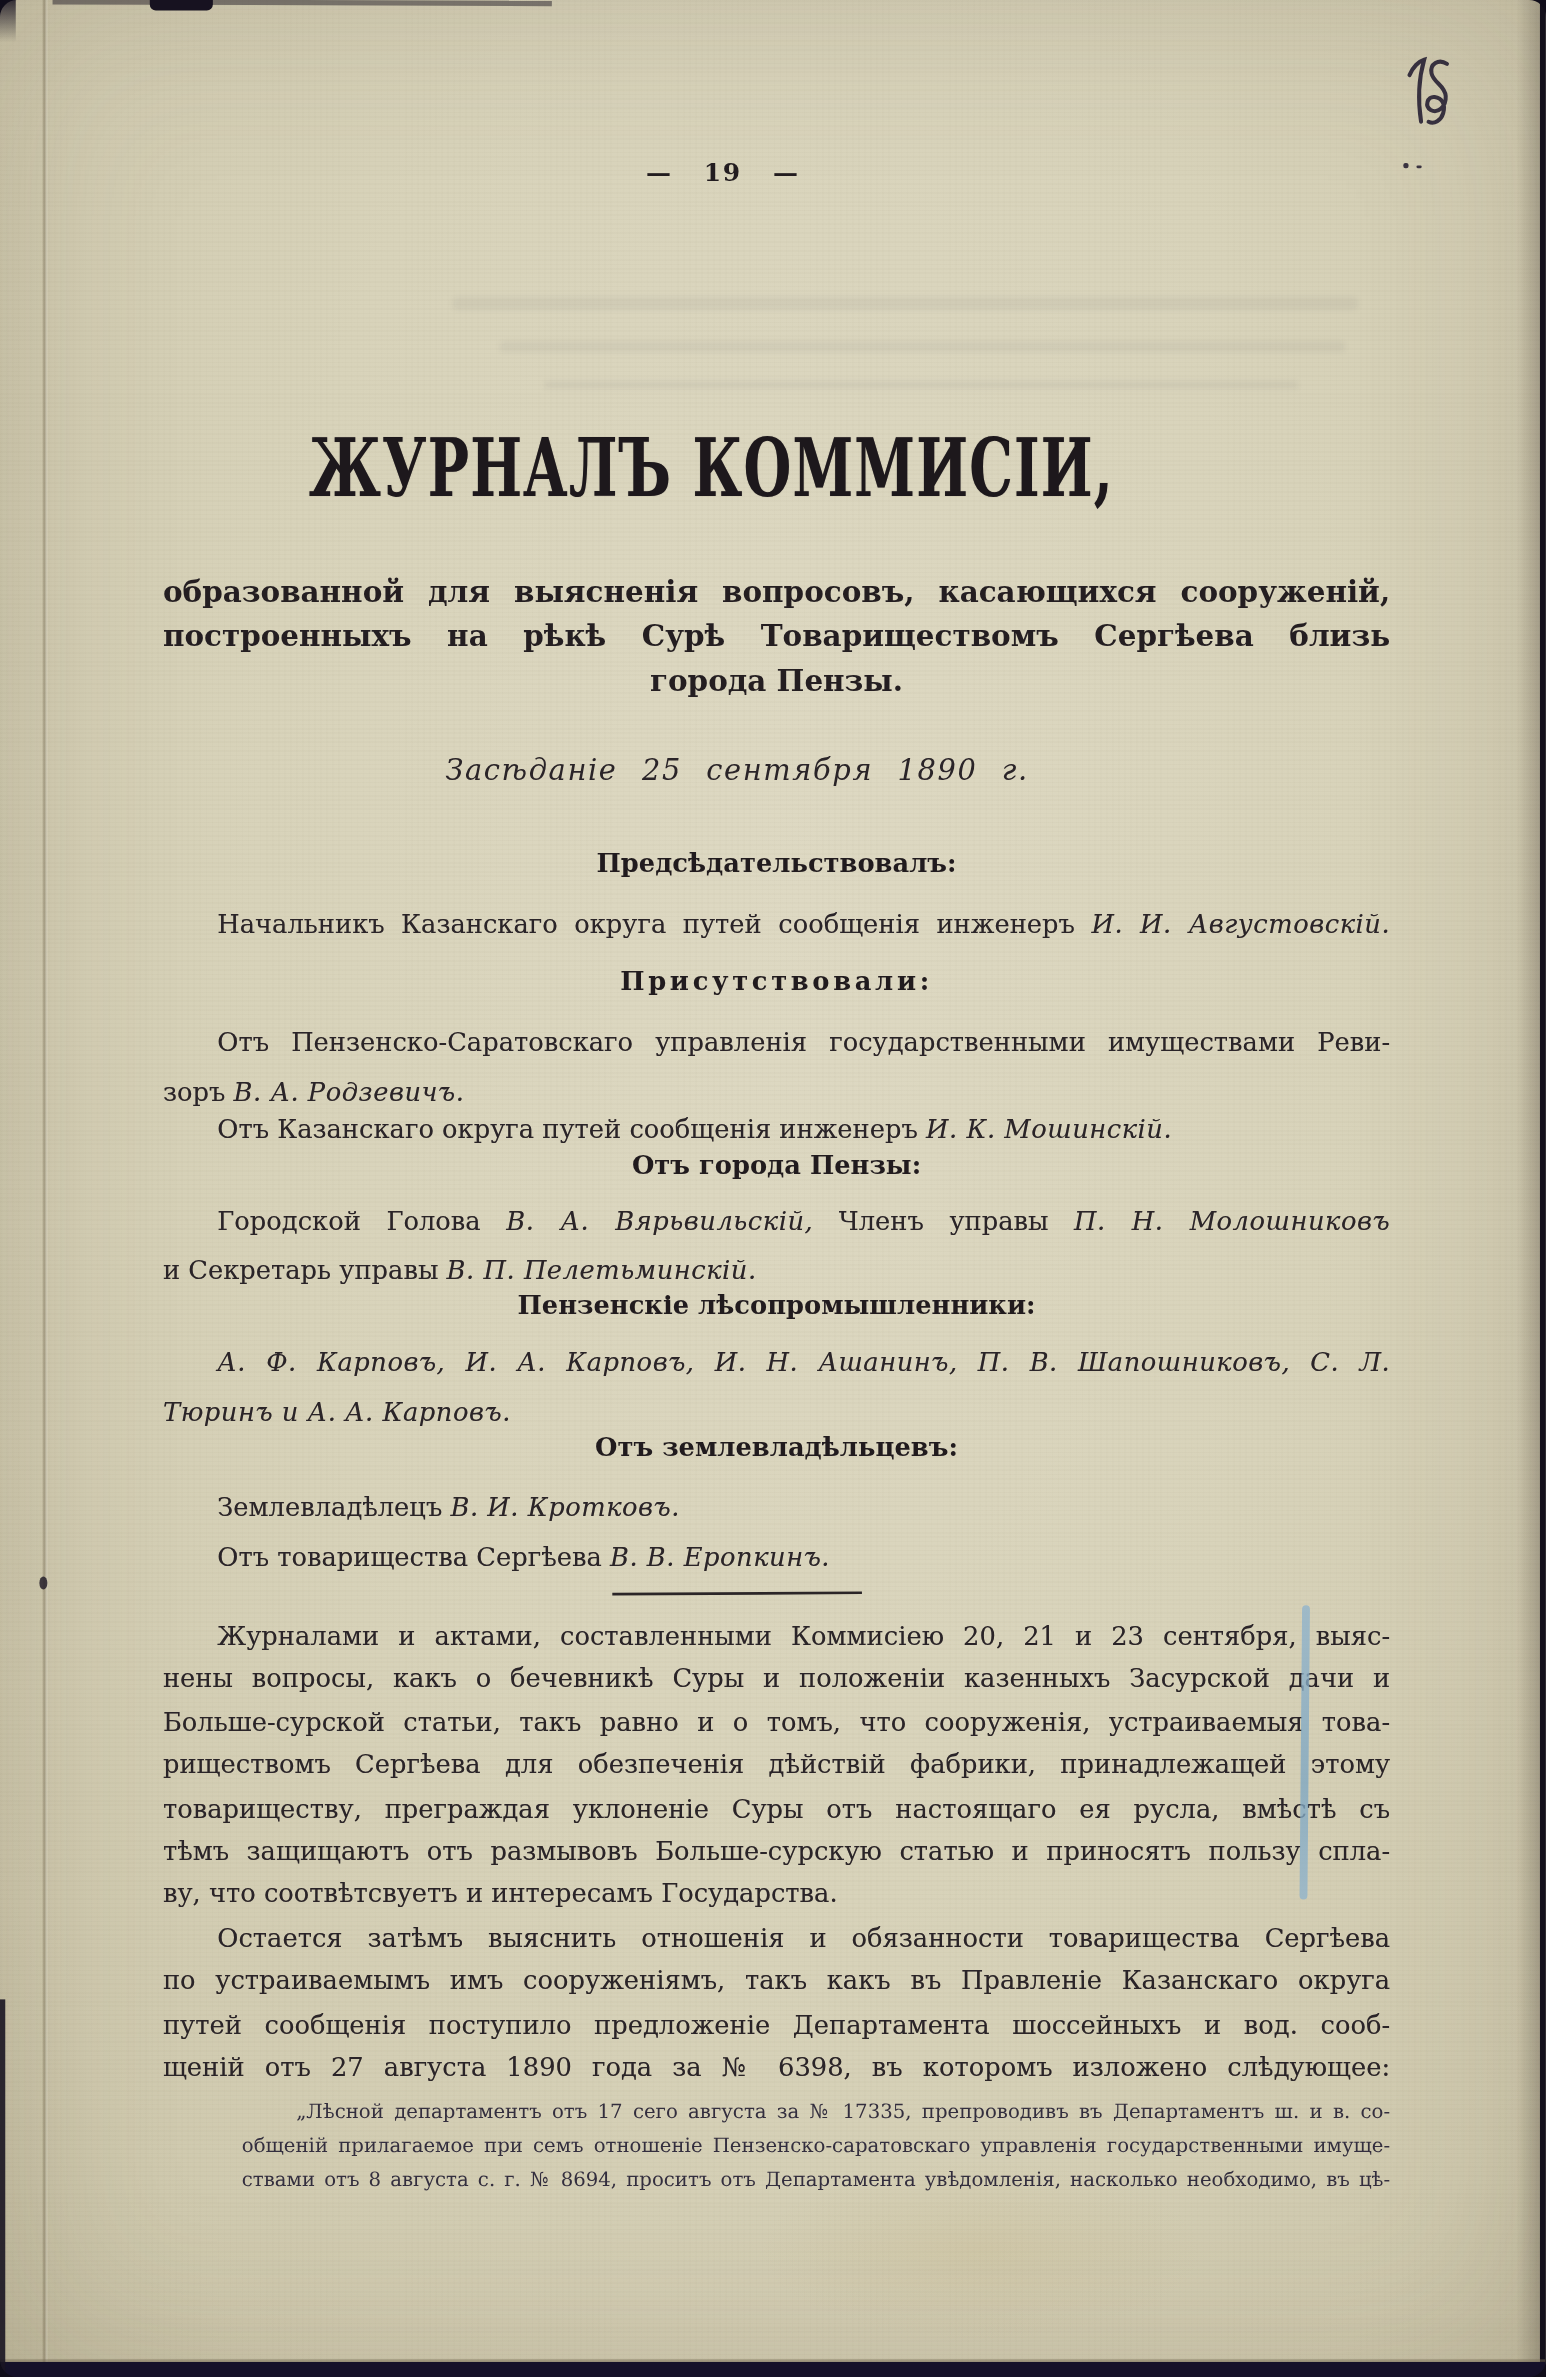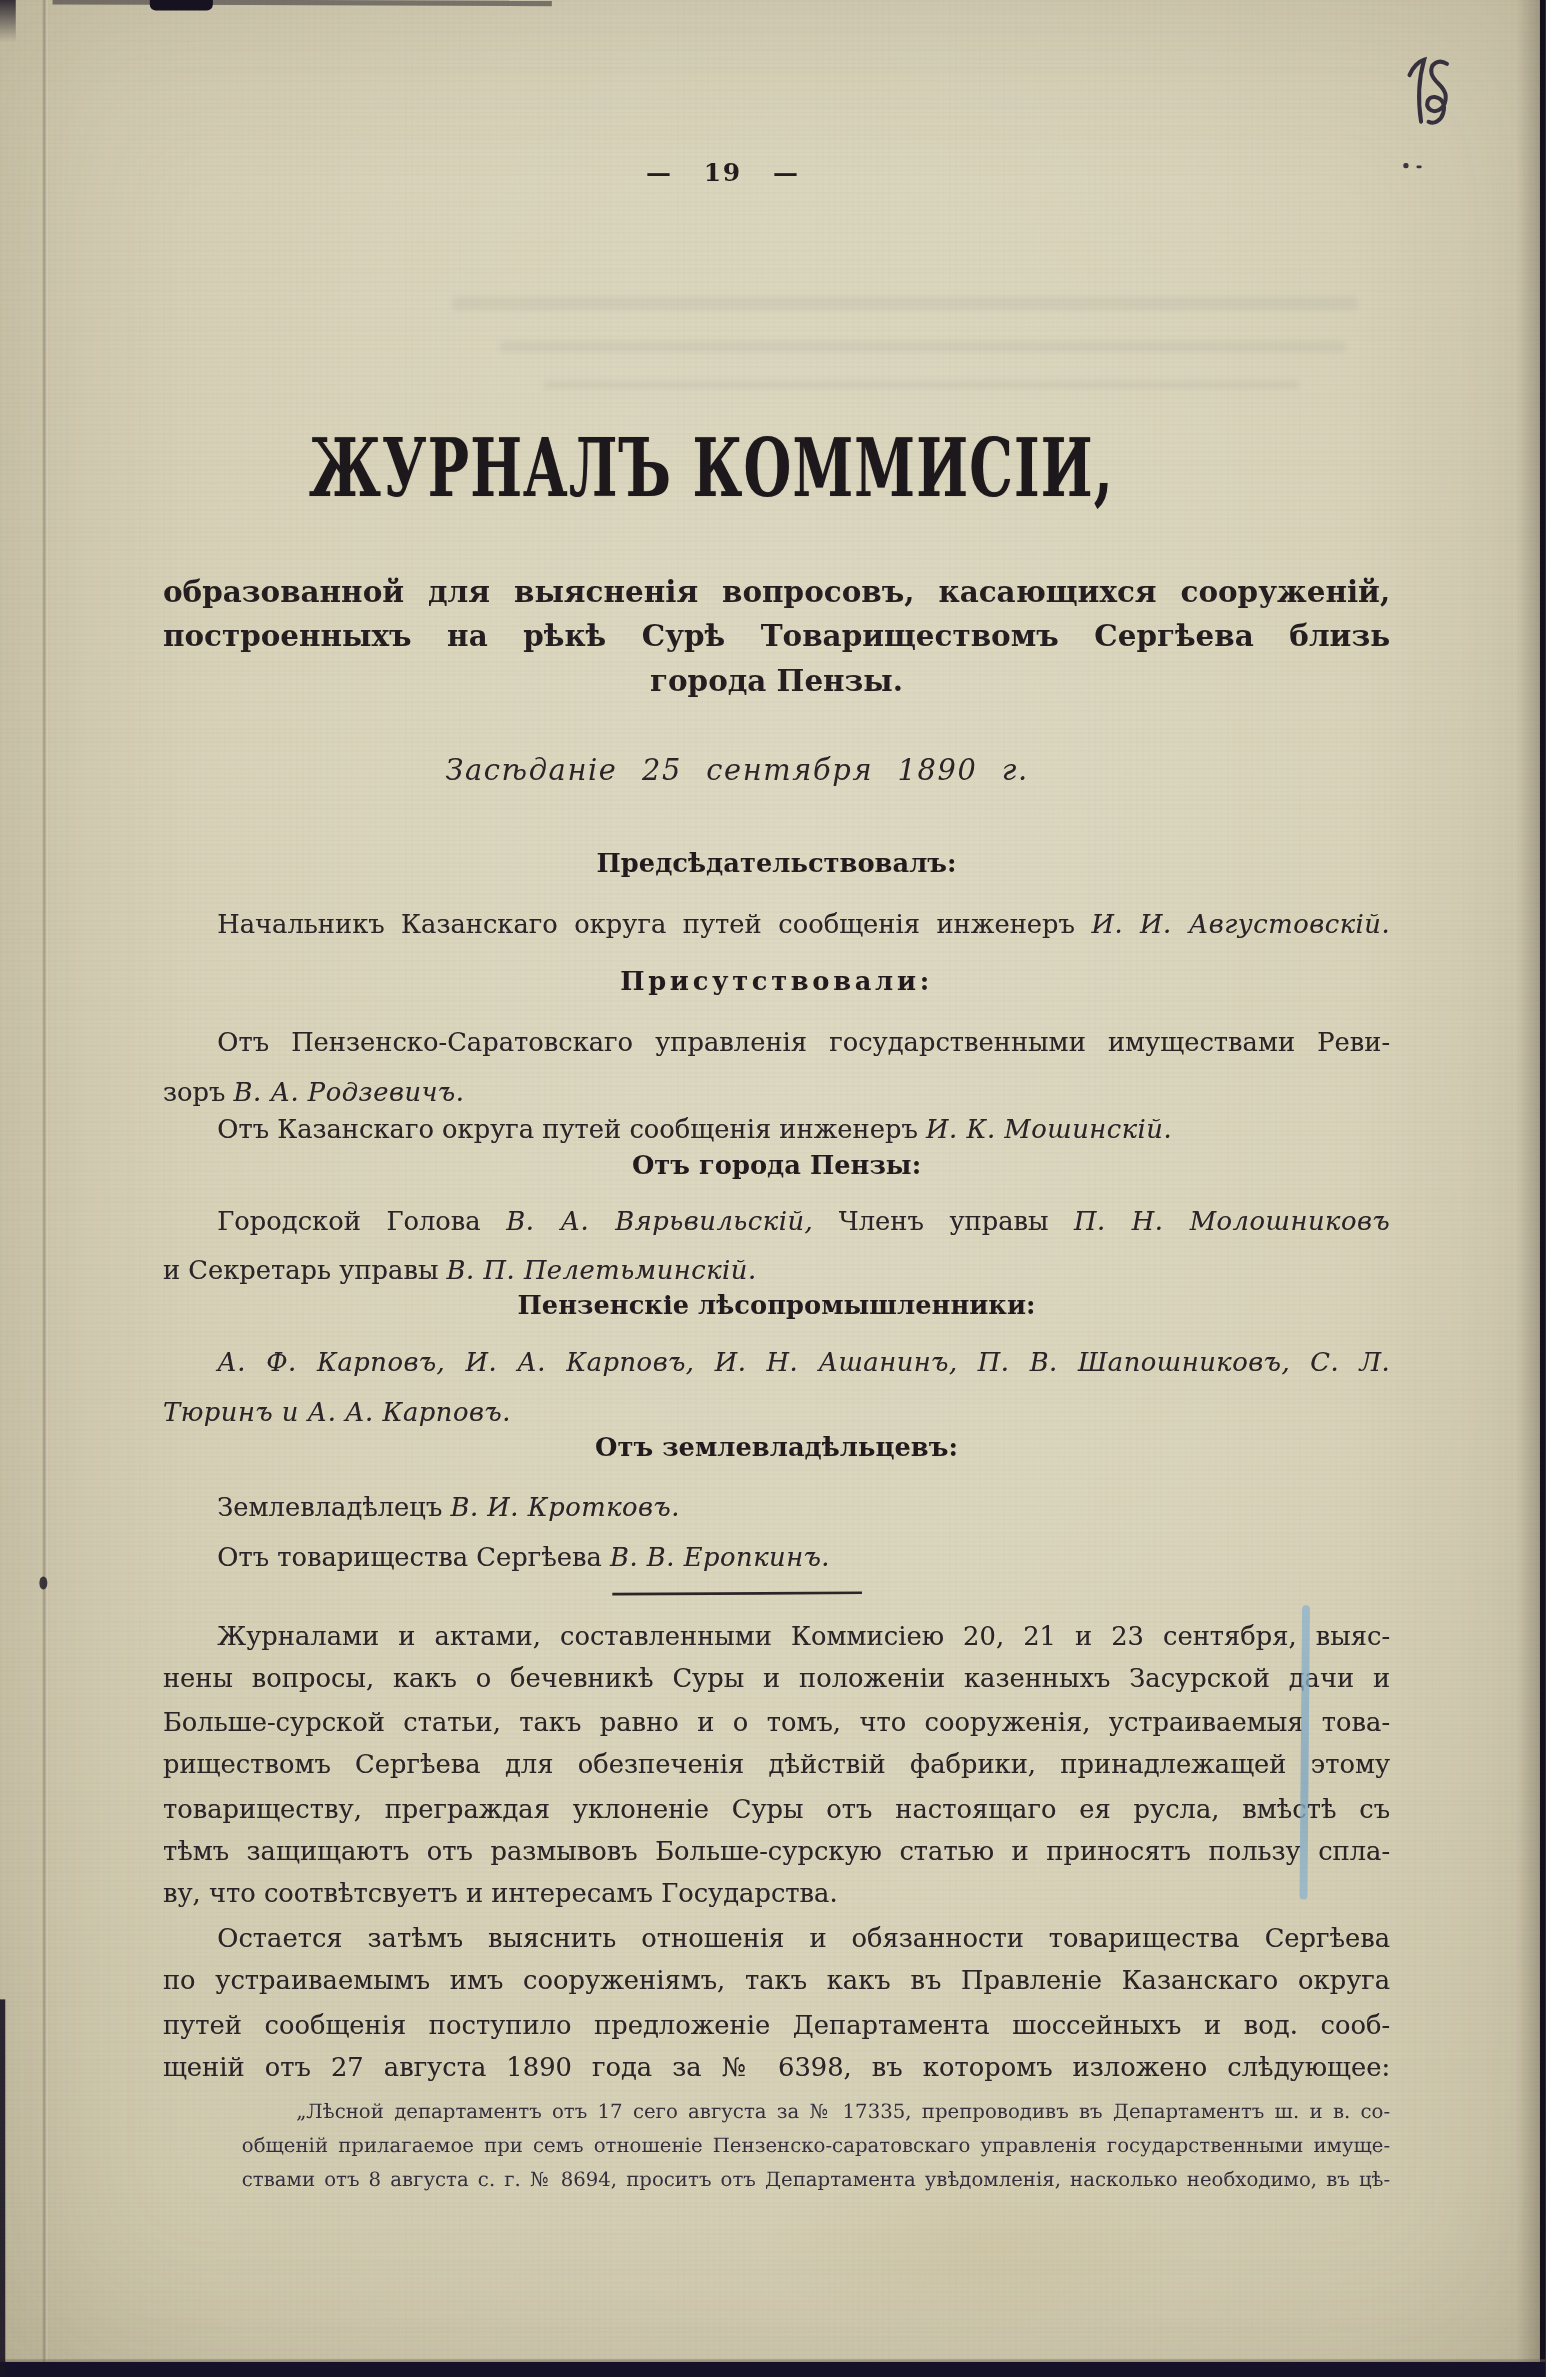--- a/index.html
+++ b/index.html
@@ -1,16 +1,16 @@
 <!DOCTYPE html>
 <html style="font-size:9.2px"><head>
 <meta charset="utf-8">
 <style>
   html,body{margin:0;padding:0;background:#100d1a;}
-  .scan{position:relative;width:1546px;height:2377px;overflow:hidden;background:#100d1a;}
+  .scan{position:relative;width:1546px;height:2377px;overflow:hidden;background:#100d1a;border-radius:17px;}
   .inner{position:absolute;left:0;top:0;width:588px;height:905px;
          transform:scale(2.6279,2.6273);transform-origin:0 0;
          font-family:"DejaVu Serif","Liberation Serif",serif;color:#2a2428;}
   .paper{position:absolute;left:0;top:0;width:588px;height:905px;
          background:radial-gradient(ellipse at 52% 38%, #ded9c3 0%, #d8d3ba 48%, #cfc9ae 84%, #c4be a2 100%);
          background:radial-gradient(ellipse at 52% 38%, #ded9c3 0%, #d8d3ba 48%, #cfc9ae 84%, #c4bea2 100%);
          box-shadow:inset 0 0 69px rgba(86,74,48,.18);}
   .grain{position:absolute;inset:0;
          background:repeating-linear-gradient(0deg, rgba(120,110,80,.03) 0 0.6px, transparent 0.6px 1.7px),
                     repeating-linear-gradient(90deg, rgba(120,110,80,.02) 0 0.6px, transparent 0.6px 2.3px);}

